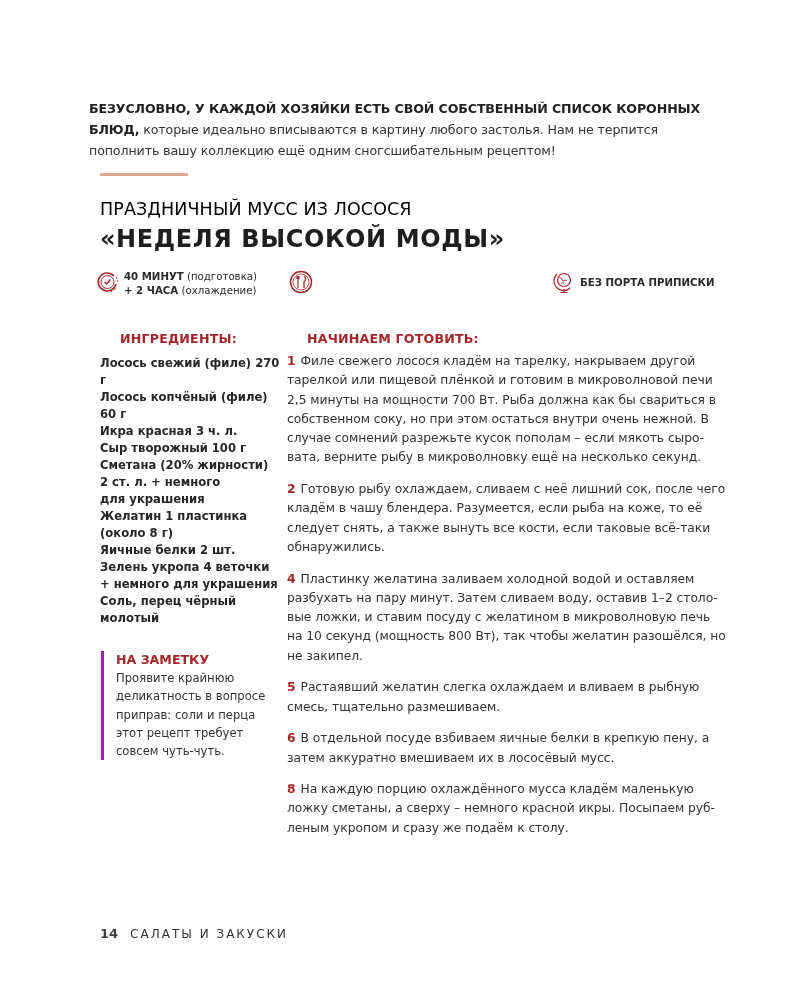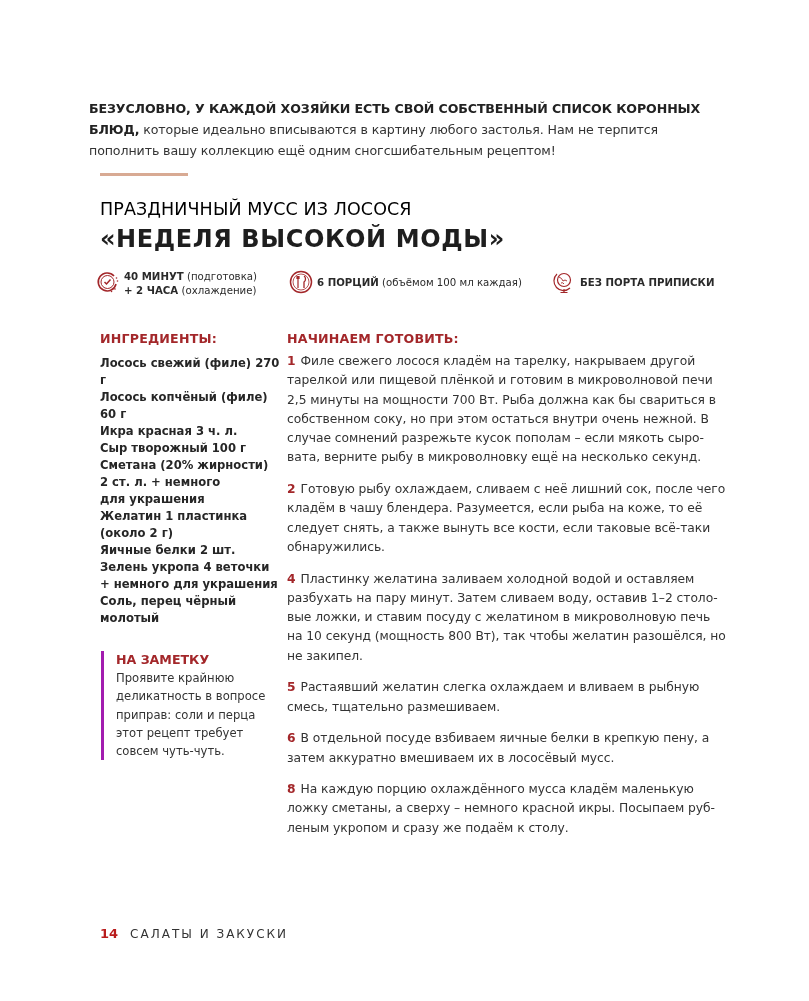--- a/index.html
+++ b/index.html
@@ -20,37 +20,37 @@
 
   .meta { position: absolute; top: 270px; display: flex; align-items: flex-start; }
   .meta .ic { width: 24px; height: 24px; margin-right: 4px; margin-top: 0; }
   .meta .txt { font-size: 10.2px; line-height: 14px; color: #2a2a2a; }
   .meta .txt b { font-weight: bold; }
   .meta1 { left: 96px; }
   .meta2 { left: 289px; }
   .meta3 { left: 552px; }
   .meta3 .txt, .meta2 .txt { padding-top: 6px; }
 
-  .sec-head { position: absolute; font-size: 12.6px; font-weight: bold; color: #a3272a; letter-spacing: 0.2px; }
+  .sec-head { position: absolute; font-size: 12.6px; font-weight: bold; color: #a3272a; letter-spacing: 0.2px; margin-left: 20px; }
   .ing-head { left: 100px; top: 331px; }
   .steps-head { left: 287px; top: 331px; }
 
   .ingredients { position: absolute; left: 100px; top: 355px; width: 185px; margin: 0; padding: 0; list-style: none; }
   .ingredients li { font-size: 11.6px; font-weight: bold; line-height: 17px; color: #262626; }
 
   .note { position: absolute; left: 101px; top: 651px; width: 170px; border-left: 3px solid #a21caf; padding-left: 12px; }
   .note-head { font-size: 12.6px; font-weight: bold; color: #a3272a; line-height: 18px; }
   .note-body { font-size: 11.6px; line-height: 18.3px; color: #333; width: 150px; }
 
   .steps { position: absolute; left: 287px; top: 352px; width: 440px; }
   .step { font-size: 12.3px; line-height: 19.3px; color: #333; margin-bottom: 9px; letter-spacing: -0.05px; }
   .step .num { color: #a3272a; font-weight: bold; margin-right: 5px; }
 
   .footer { position: absolute; left: 100px; top: 926px; display: flex; align-items: baseline; }
-  .footer .pn { font-size: 13px; font-weight: bold; color: #b91c1c; margin-right: 12px; }
+  .footer .pn { font-size: 13px; font-weight: bold; color: #404040; margin-right: 12px; }
   .footer .sec { font-size: 12px; letter-spacing: 2px; color: #333; }
 </style>
 </head>
 <body>
 
 <div class="page">
 
   <p class="intro" style="margin:0">
     <b>БЕЗУСЛОВНО, У КАЖДОЙ ХОЗЯЙКИ ЕСТЬ СВОЙ СОБСТВЕННЫЙ СПИСОК КОРОН­НЫХ БЛЮД,</b><span> которые идеально вписываются в картину любого застолья. Нам не тер­пится пополнить вашу коллекцию ещё одним сногсшибательным рецептом!</span>
   </p>
@@ -76,21 +76,20 @@
     </div>
   </div>
 
   <div class="meta meta2">
     <svg class="ic" viewBox="0 0 24 24">
       <circle cx="12" cy="12" r="10.5" fill="none" stroke="#a3272a" stroke-width="1.5"></circle>
       <circle cx="12" cy="12" r="8" fill="none" stroke="#a3272a" stroke-width="0.8"></circle>
       <path d="M9 6 v12 M8 6 v3 M10 6 v3" fill="none" stroke="#a3272a" stroke-width="1.2"></path>
       <path d="M15 6 c2 1 2 5 0 6 v6" fill="none" stroke="#a3272a" stroke-width="1.3"></path>
     </svg>
-    <div class="txt"><b>6 ПОРЦИЙ</b><span> (объёмом 100 мл каждая)</span></div>
   </div>
 
   <div class="meta meta3">
     <svg class="ic" viewBox="0 0 24 24">
       <circle cx="12" cy="10" r="6.5" fill="none" stroke="#a3272a" stroke-width="1.2"></circle>
       <path d="M7 7 q3 1 4 4 q2 -2 4 0 M9 13 q2 -1 3 1" fill="none" stroke="#a3272a" stroke-width="0.9"></path>
       <path d="M5 4 A9 9 0 0 0 18 18" fill="none" stroke="#a3272a" stroke-width="1.2"></path>
       <path d="M12 19 v3 M8.5 22.5 h7" fill="none" stroke="#a3272a" stroke-width="1.2"></path>
     </svg>
     <div class="txt"><b>БЕЗ ПОРТА ПРИПИСКИ</b></div>
@@ -100,21 +99,21 @@
   <ul class="ingredients">
     <li>Лосось свежий (филе) 270 г</li>
     <li>Лосось копчёный (филе)</li>
     <li>60 г</li>
     <li>Икра красная 3 ч. л.</li>
     <li>Сыр творожный 100 г</li>
     <li>Сметана (20% жирности)</li>
     <li>2 ст. л. + немного</li>
     <li>для украшения</li>
     <li>Желатин 1 пластинка</li>
-    <li>(около 2 г)</li>
+    <li>(около 8 г)</li>
     <li>Яичные белки 2 шт.</li>
     <li>Зелень укропа 4 веточки</li>
     <li>+ немного для украшения</li>
     <li>Соль, перец чёрный</li>
     <li>молотый</li>
   </ul>
 
   <div class="note">
     <div class="note-head">НА ЗАМЕТКУ</div>
     <div class="note-body">Проявите крайнюю деликатность в вопросе приправ: соли и перца этот рецепт требует совсем чуть-чуть.</div>

